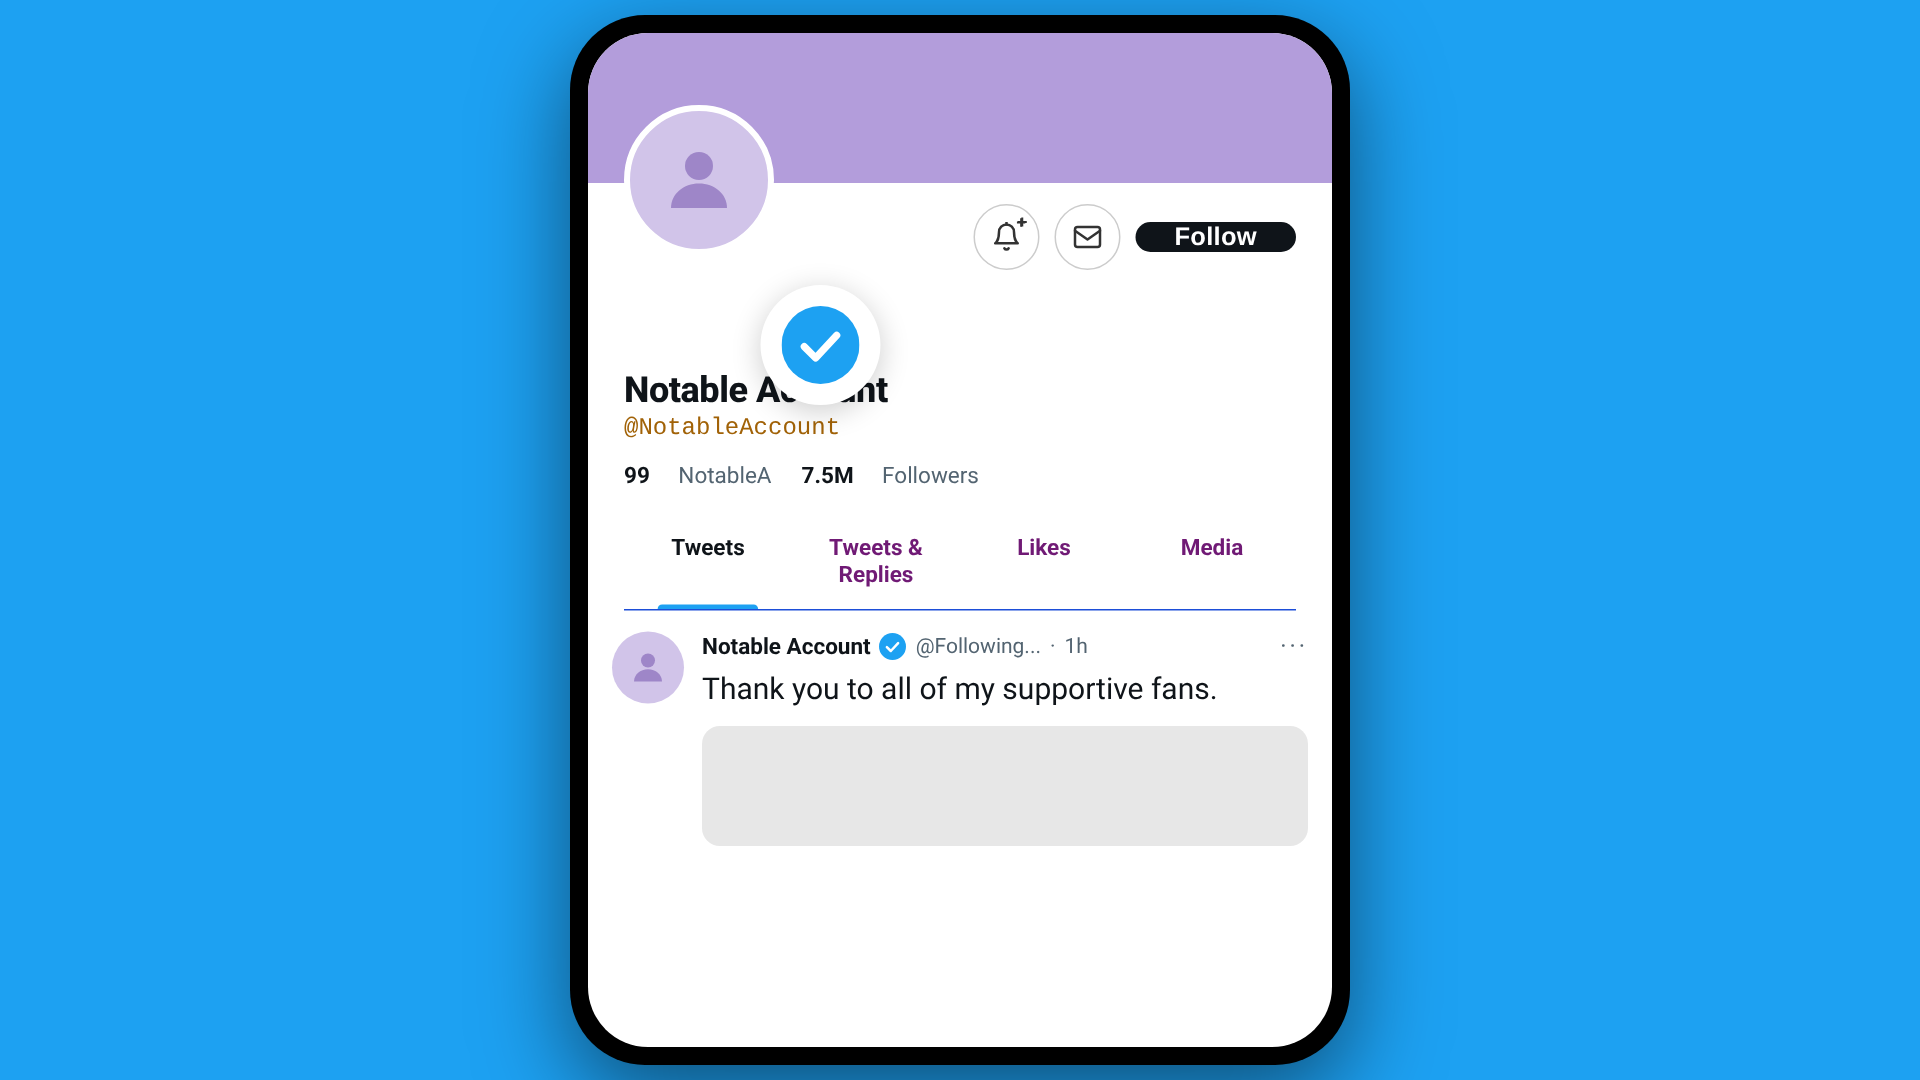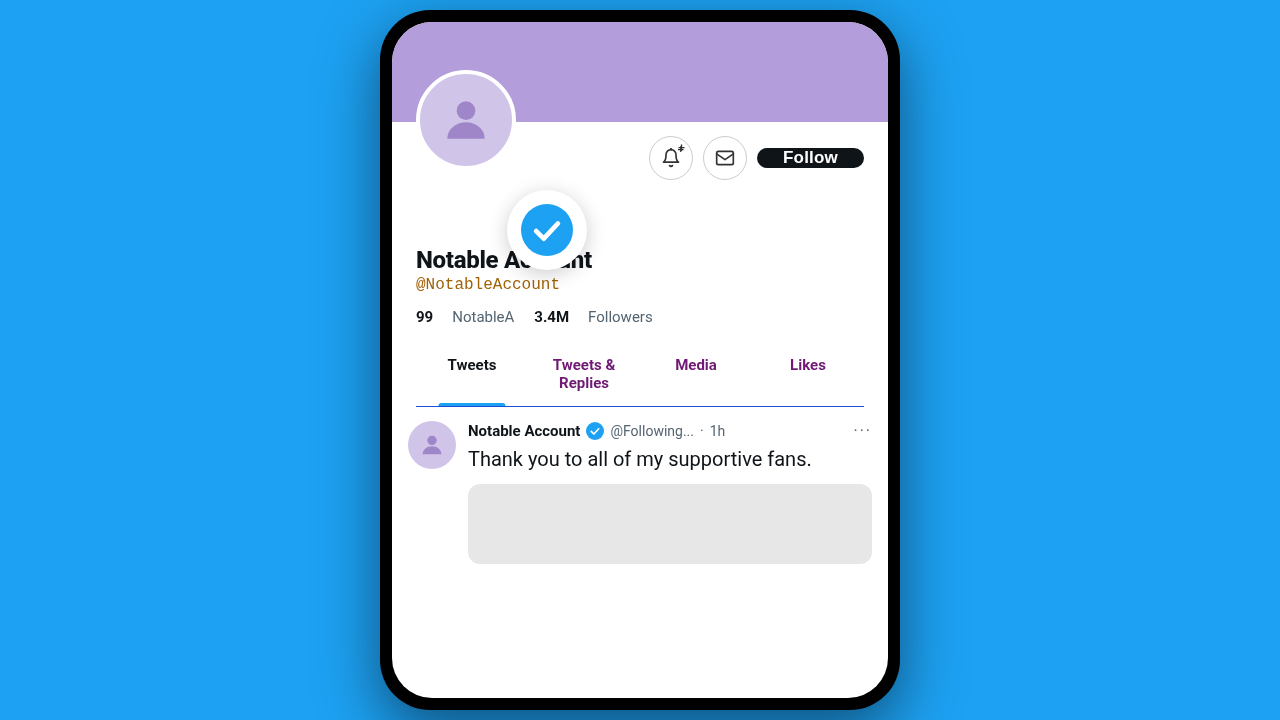--- a/index.html
+++ b/index.html
@@ -342,31 +342,31 @@
           <span>Notable Account</span>
         </div>
         <div class="username">@NotableAccount</div>
 
         <div class="stats-row">
           <div class="stat-item">
             <span class="stat-number">99</span>
             <span class="stat-label">NotableA</span>
           </div>
           <div class="stat-item">
-            <span class="stat-number">3.4M</span>
+            <span class="stat-number">7.5M</span>
             <span class="stat-label">Followers</span>
           </div>
         </div>
       </div>
 
       <div class="tabs">
         <div class="tab active">Tweets</div>
         <div class="tab">Tweets &amp; Replies</div>
+        <div class="tab">Likes</div>
         <div class="tab">Media</div>
-        <div class="tab">Likes</div>
       </div>
 
     </div>
 
     <div class="tweet-card">
       <div class="tweet-avatar">
         <svg viewBox="0 0 24 24" width="28" height="28" fill="#9e86c8">
           <circle cx="12" cy="8" r="4"></circle>
           <path d="M4 20c0-4 3.6-7 8-7s8 3 8 7"></path>
         </svg>

